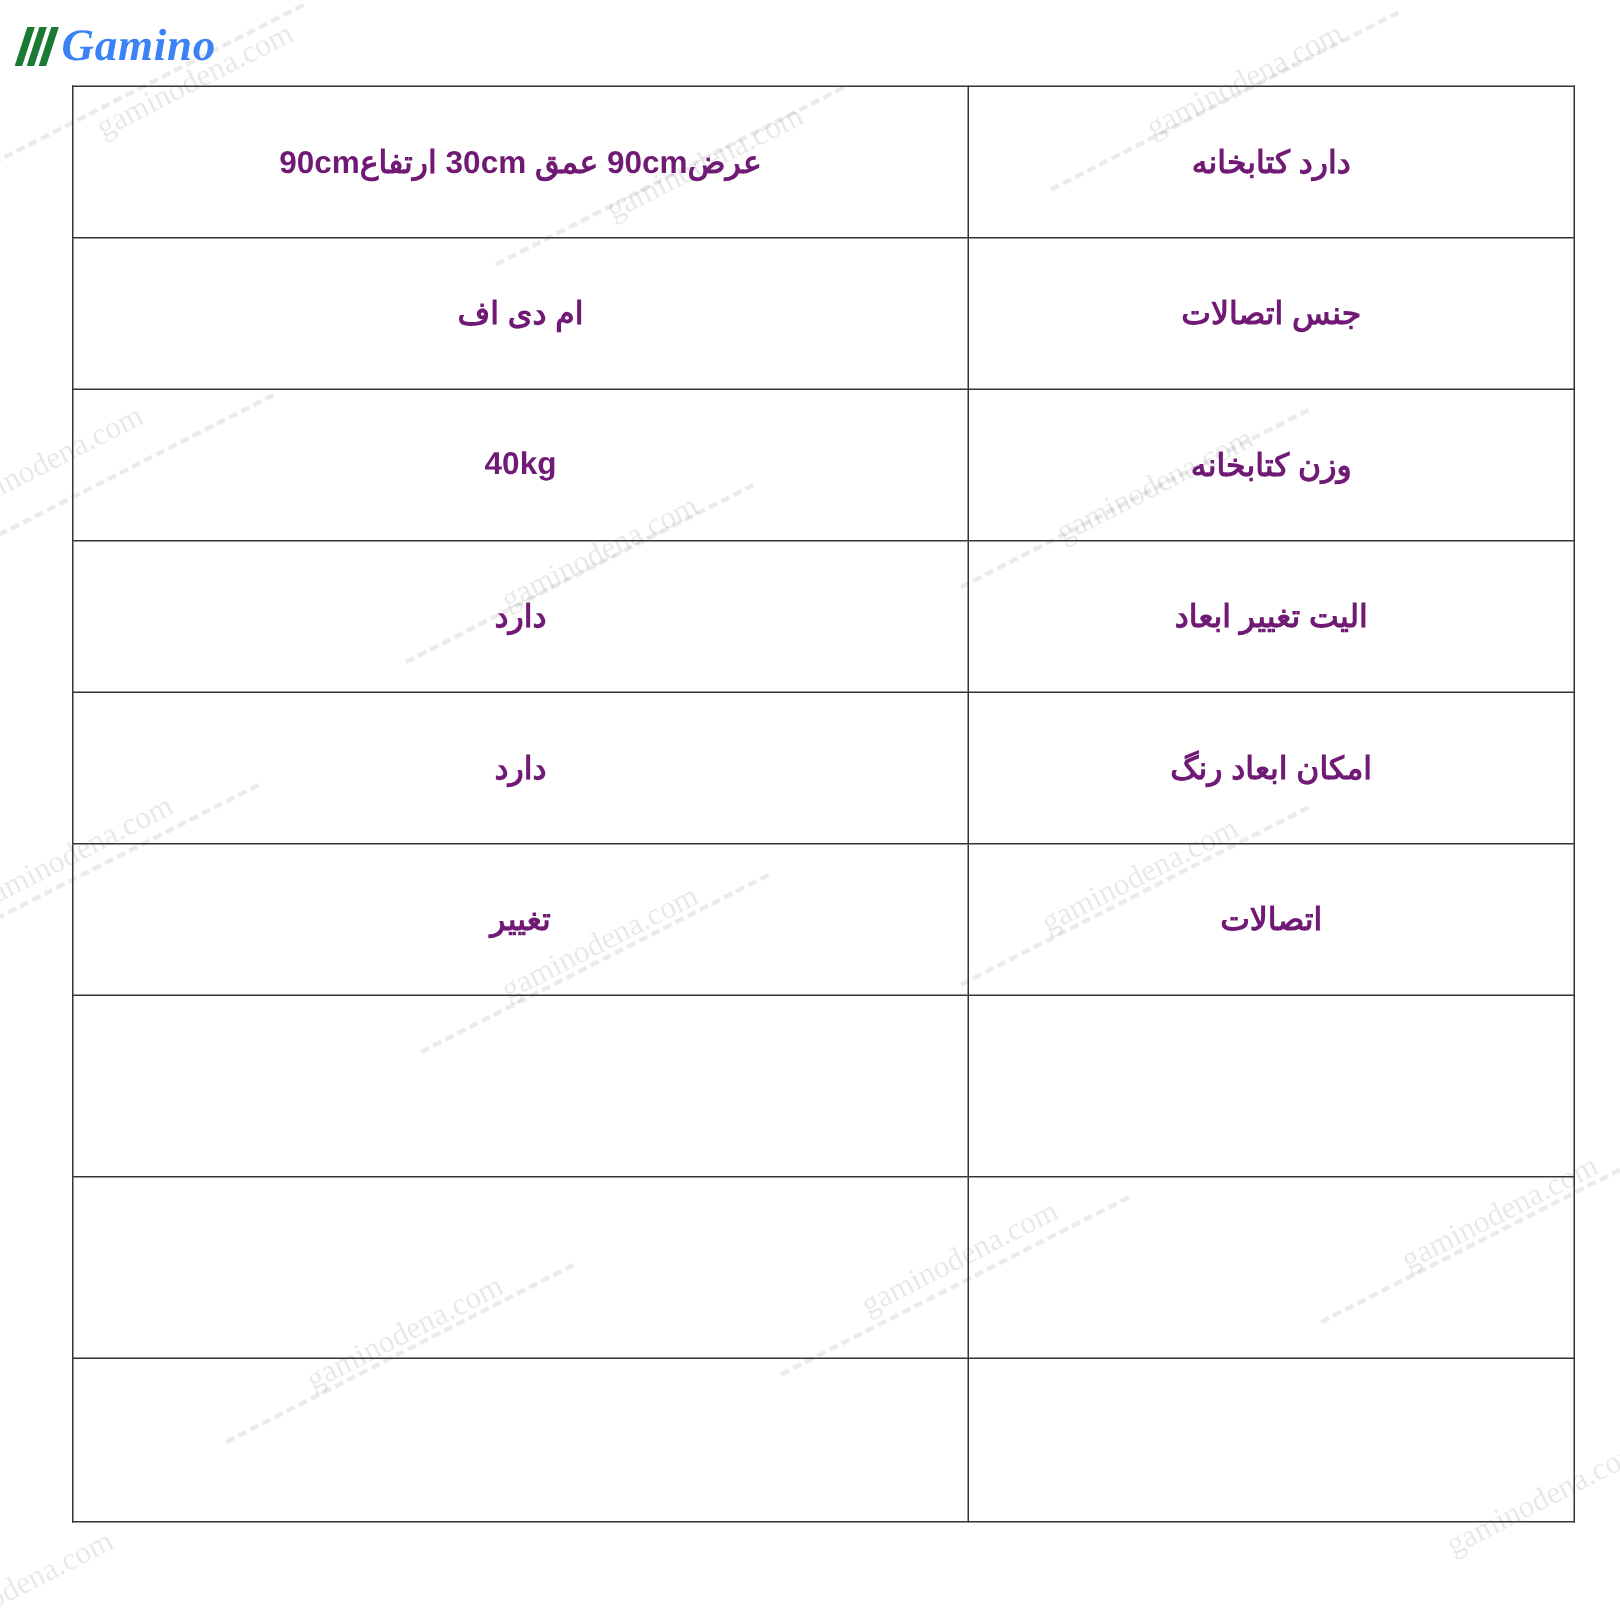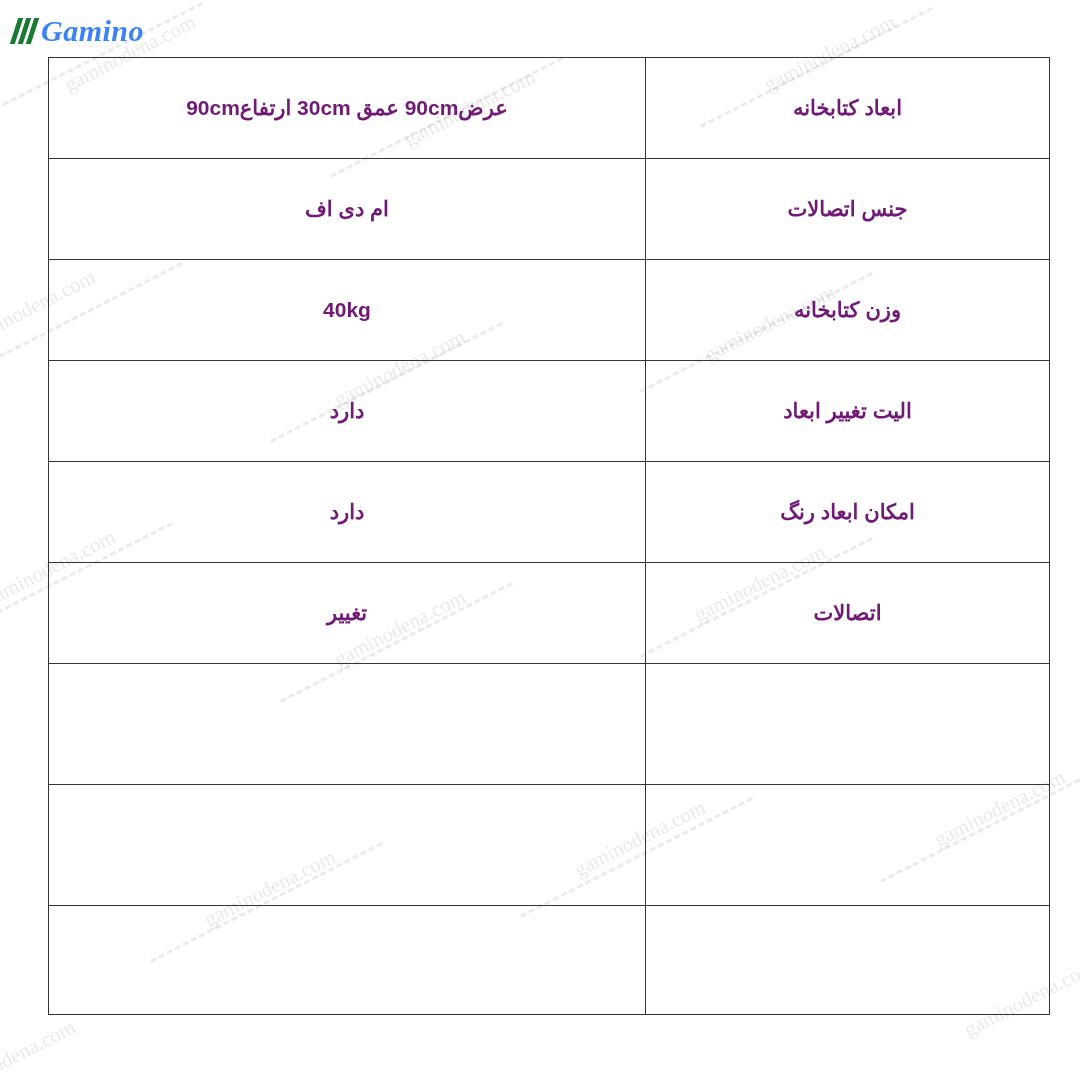--- a/index.html
+++ b/index.html
@@ -169,21 +169,21 @@
         <span></span>
     </span>
     <span class="logo-word">Gamino</span>
   </div>
 </div>
 
 <div class="spec-table-wrap">
   <table class="spec-table">
     <tbody>
       <tr>
-        <td class="label-cell">ابعاد کتابخانه</td>
+        <td class="label-cell">دارد کتابخانه</td>
         <td class="value-cell">عرض90cm عمق 30cm ارتفاع90cm</td>
       </tr>
       <tr>
         <td class="label-cell">جنس اتصالات</td>
         <td class="value-cell">ام دی اف</td>
       </tr>
       <tr>
         <td class="label-cell">وزن کتابخانه</td>
         <td class="value-cell ltr-num">40kg</td>
       </tr>

